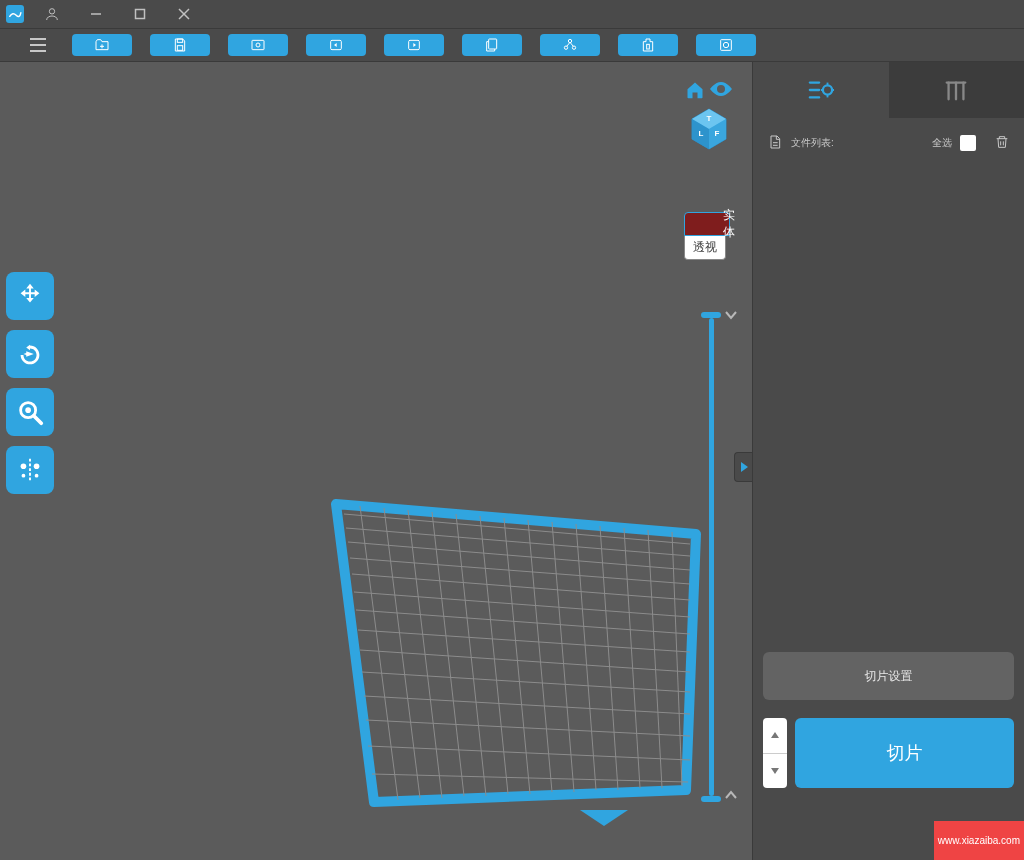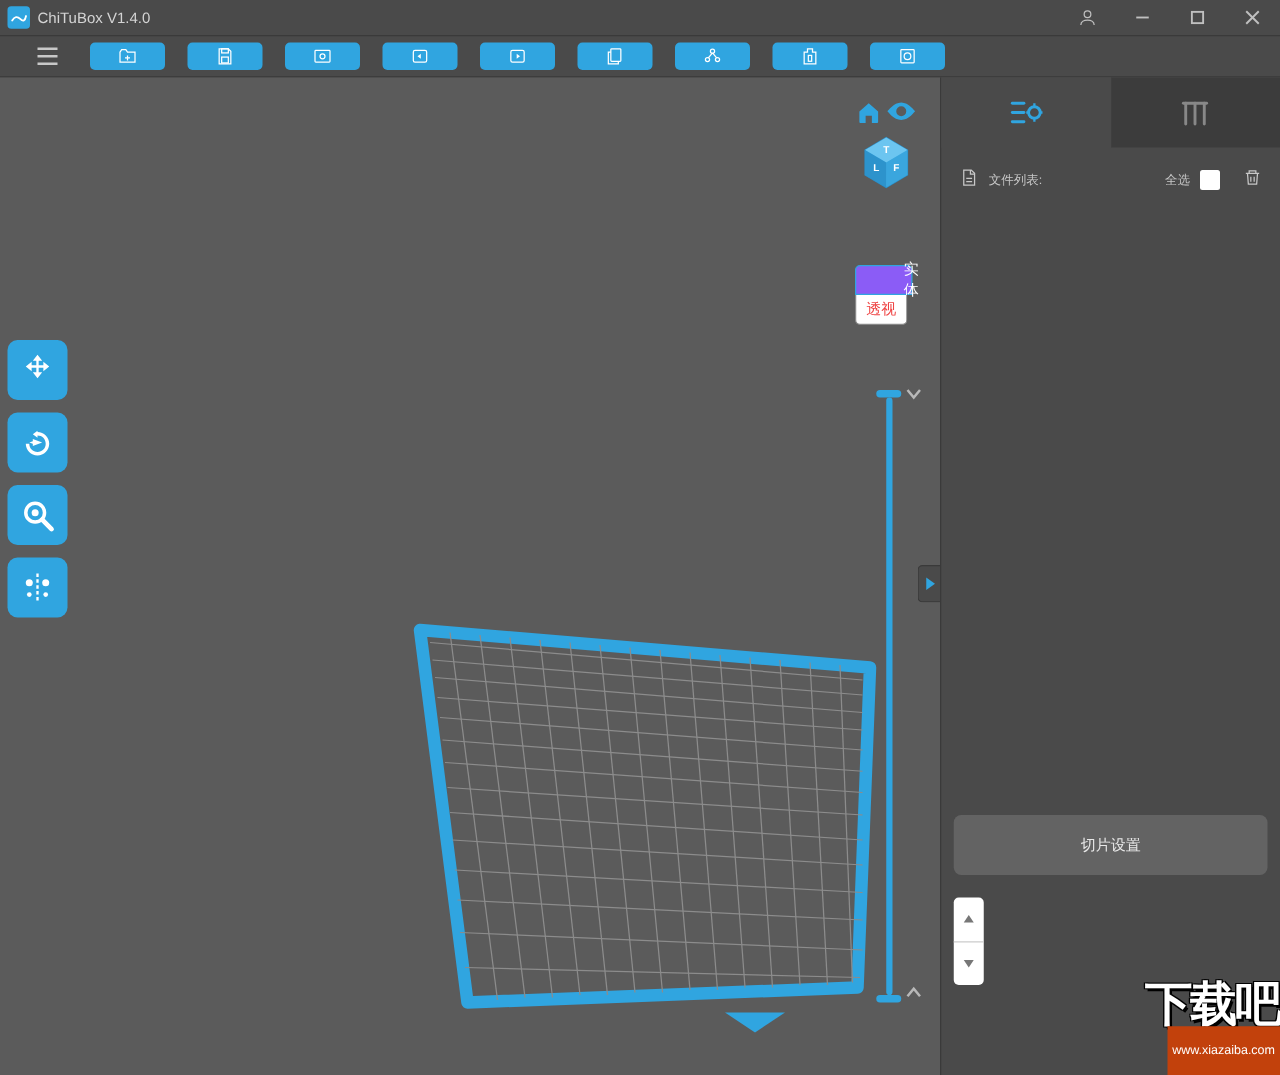--- a/index.html
+++ b/index.html
@@ -34,22 +34,22 @@
     
     .viewcube-area { position: absolute; top: 18px; right: 18px; display: flex; flex-direction: column; align-items: center; }
     .viewcube-icons { display: flex; gap: 2px; margin-bottom: 2px; }
     .viewcube-home, .viewcube-eye { color: #30a5e0; }
     .viewcube-home svg, .viewcube-eye svg { width: 22px; height: 20px; fill: currentColor; }
     .viewcube-eye svg { width: 26px; height: 18px; }
     
     
     .viewmode { position: absolute; top: 150px; right: 22px; display: flex; flex-direction: column; }
     .viewmode-btn { width: 42px; height: 24px; font-size: 12px; display: flex; align-items: center; justify-content: center; border: 1px solid #888; }
-    .viewmode-btn.active { background: #8b5cf6; color: #fff; border-color: #30a5e0; border-radius: 4px 4px 0 0; padding-left: 44px; }
-    .viewmode-btn.inactive { background: #fff; color: #ef4444; border-radius: 0 0 4px 4px; border-top: none; }
+    .viewmode-btn.active { background: #7f1d1d; color: #fff; border-color: #30a5e0; border-radius: 4px 4px 0 0; padding-left: 44px; }
+    .viewmode-btn.inactive { background: #fff; color: #404040; border-radius: 0 0 4px 4px; border-top: none; }
     
     
     .zslider { position: absolute; right: 38px; top: 250px; height: 490px; width: 6px; display: flex; flex-direction: column; align-items: center; }
     .zslider-track { width: 5px; flex: 1; background: #30a5e0; border-radius: 3px; }
     .zslider-knob { width: 20px; height: 6px; background: #30a5e0; border-radius: 3px; }
     .zslider-chevron { position: absolute; right: -24px; color: #b8b8b8; }
     .zslider-chevron svg { width: 14px; height: 14px; stroke: currentColor; stroke-width: 2; fill: none; }
     
     
     .collapse-handle { position: absolute; right: 0; top: 390px; width: 18px; height: 30px; background: #4a4a4a; border-radius: 4px 0 0 4px; display: flex; align-items: center; justify-content: center; border: 1px solid #3a3a3a; border-right: none; }
@@ -73,35 +73,34 @@
     .slice-row { position: absolute; bottom: 72px; left: 10px; right: 10px; height: 70px; display: flex; gap: 8px; }
     .arrow-box { width: 24px; background: #fff; border-radius: 4px; display: flex; flex-direction: column; }
     .arrow-half { flex: 1; display: flex; align-items: center; justify-content: center; }
     .arrow-half svg { width: 10px; height: 8px; fill: #777; }
     .arrow-half + .arrow-half { border-top: 1px solid #ccc; }
     .slice-btn { flex: 1; background: #30a5e0; color: #fff; font-size: 18px; border-radius: 6px; display: flex; align-items: center; justify-content: center; }
     
     
     .watermark { position: absolute; bottom: 0; right: 0; text-align: right; }
     .watermark-main { font-family: "SimHei", sans-serif; font-size: 38px; font-weight: 900; color: #fff; text-shadow: -1px -1px 0 #000, 1px -1px 0 #000, -1px 1px 0 #000, 1px 1px 0 #000, 2px 2px 0 #000; line-height: 0.9; letter-spacing: -2px; }
-    .watermark-url { font-size: 10px; color: #fff; background: #c2410c; padding: 14px 4px; display: inline-block; }
+    .watermark-url { font-size: 10px; color: #fff; background: #ef4444; padding: 14px 4px; display: inline-block; }
     
     
     .plate { position: absolute; }
   </style>
 </head>
 <body>
 
 <div class="titlebar">
   <div class="titlebar-logo">
     <svg viewBox="0 0 24 24">
         <path d="M3 16 Q 8 8 14 14 T 22 10" stroke="#fff" stroke-width="2.5" fill="none" stroke-linecap="round"></path>
       </svg>
   </div>
-  <div class="titlebar-title">ChiTuBox V1.4.0</div>
   <div class="titlebar-btn user">
     <svg viewBox="0 0 24 24">
         <circle cx="12" cy="8" r="4"></circle>
         <path d="M4 21c0-4 4-6 8-6s8 2 8 6"></path>
       </svg>
   </div>
   <div class="titlebar-btn">
     <svg viewBox="0 0 12 12">
         <line x1="1" y1="6" x2="11" y2="6"></line>
       </svg>
@@ -377,20 +376,20 @@
             <svg viewBox="0 0 10 8">
               <polygon points="5,1 9,7 1,7"></polygon>
             </svg>
           </div>
         <div class="arrow-half">
             <svg viewBox="0 0 10 8">
               <polygon points="1,1 9,1 5,7"></polygon>
             </svg>
           </div>
       </div>
+      <div class="slice-btn">切片</div>
     </div>
   </div>
 </div>
 
 <div class="watermark">
-  <div class="watermark-main">下载吧</div>
   <div class="watermark-url">www.xiazaiba.com</div>
 </div>
 
 </body></html>

